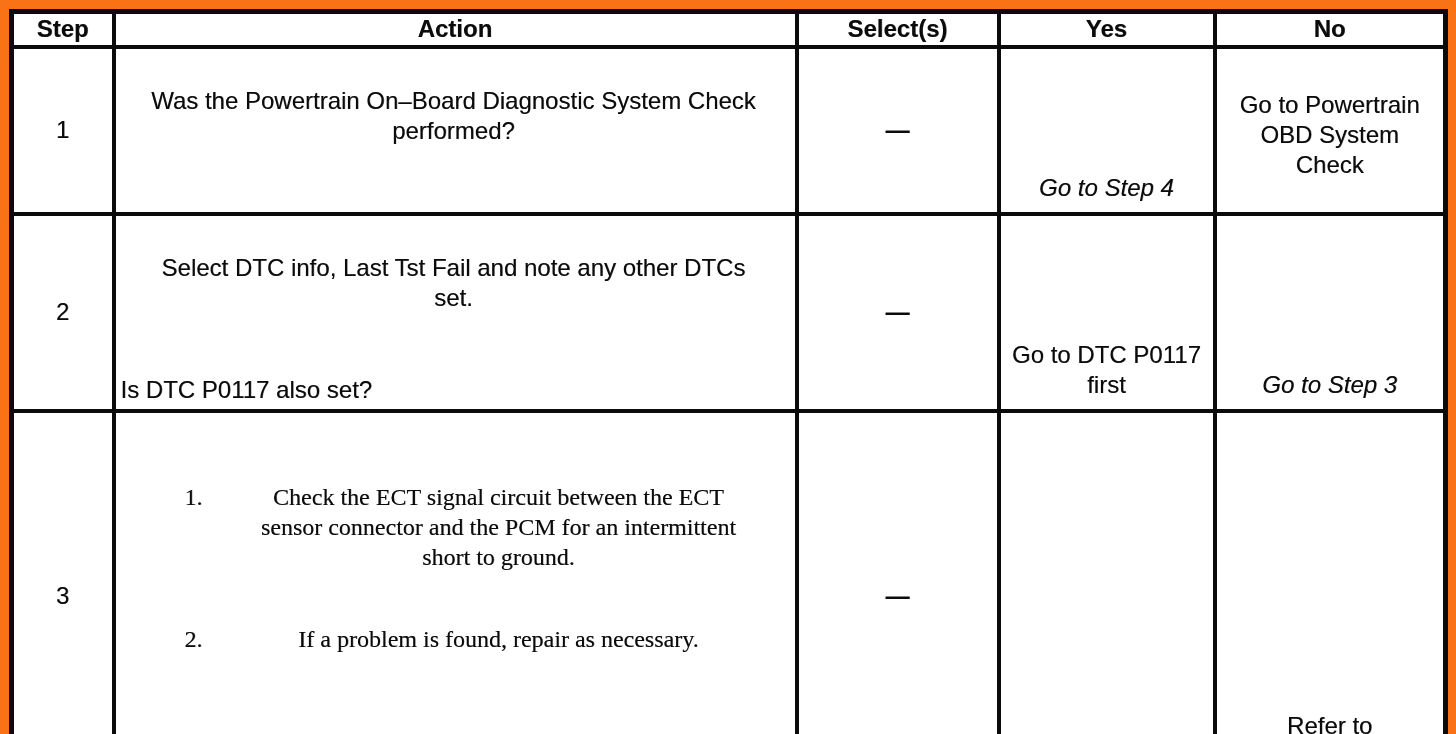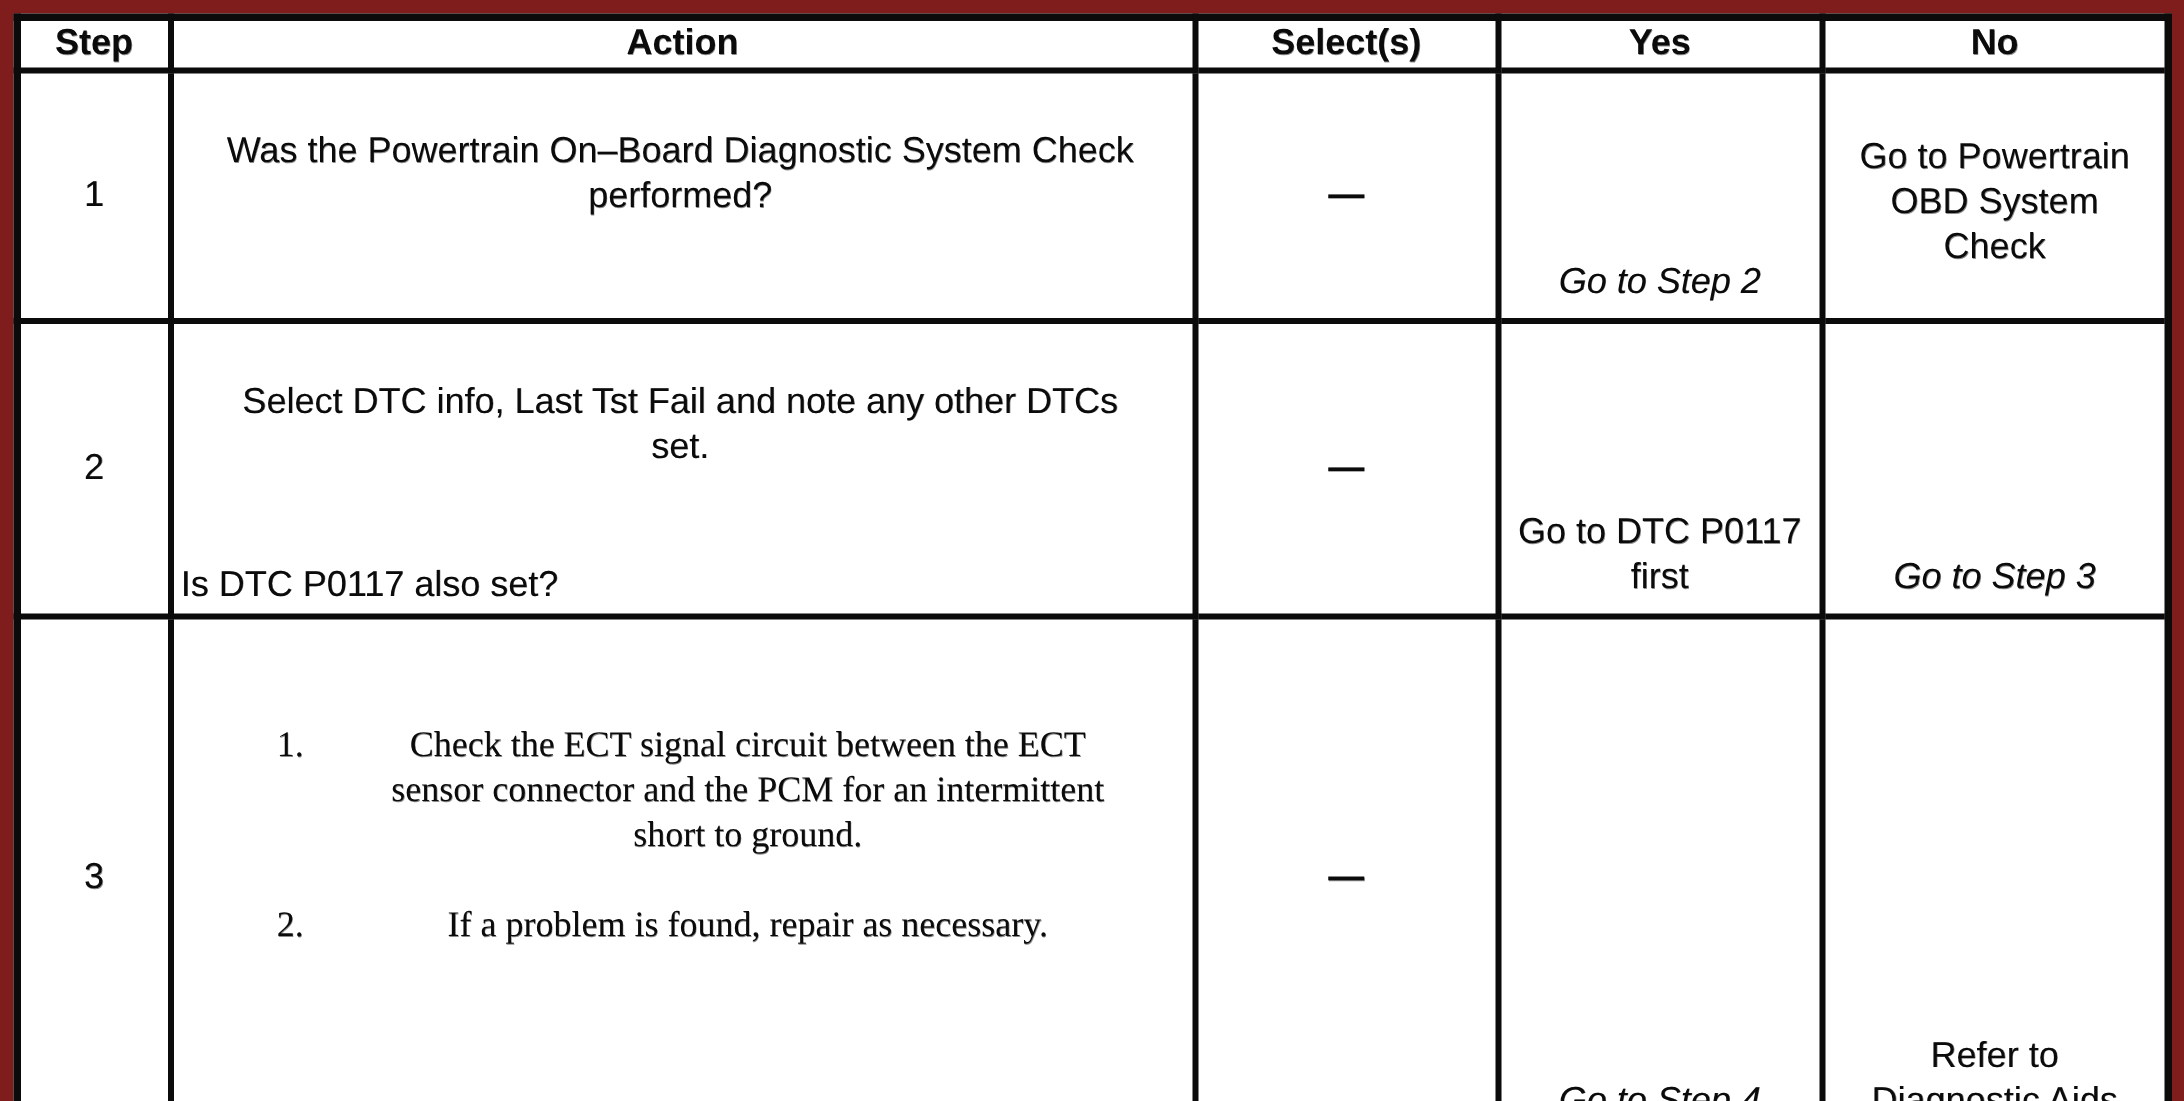--- a/index.html
+++ b/index.html
@@ -9,21 +9,21 @@
     width: 1456px;
     height: 734px;
     overflow: hidden;
     font-family: "Liberation Sans", sans-serif;
     color: #0b0b0b;
   }
   .page {
     position: relative;
     width: 1456px;
     height: 734px;
-    background: #7f1d1d;
+    background: #f97316;
   }
   table.diag {
     position: absolute;
     left: 9px;
     top: 9px;
     width: 1434px;
     border-collapse: collapse;
     table-layout: fixed;
     background: #fff;
     border: 5px solid #0b0b0b;
@@ -60,21 +60,21 @@
   }
   .action-list {
     margin: 2px 0 0 0;
     padding-left: 88px;
   }
   .action-list li {
     padding-left: 2px;
     font-family: Liberation Serif, serif;
   }
   .action-list li + li {
-    margin-top: 0;
+    margin-top: 22px;
   }
   .action-question {
     position: absolute;
     left: 5px;
     bottom: 4px;
     white-space: pre-line;
   }
   td.value {
     text-align: center;
     vertical-align: middle;
@@ -112,21 +112,21 @@
       </tr>
     </thead>
     <tbody>
       <tr class="r1">
         <td class="step">1</td>
         <td class="action">
           <div>Was the Powertrain On–Board Diagnostic System Check
 performed?</div>
         </td>
         <td class="value">—</td>
-        <td class="yes ital">Go to Step 2</td>
+        <td class="yes ital">Go to Step 4</td>
         <td class="no vmid">Go to Powertrain
 OBD System
 Check</td>
       </tr>
       <tr class="r2">
         <td class="step">2</td>
         <td class="action">
           <div>Select DTC info, Last Tst Fail and note any other DTCs
 set.</div>
           <div class="action-question">Is DTC P0117 also set?</div>

